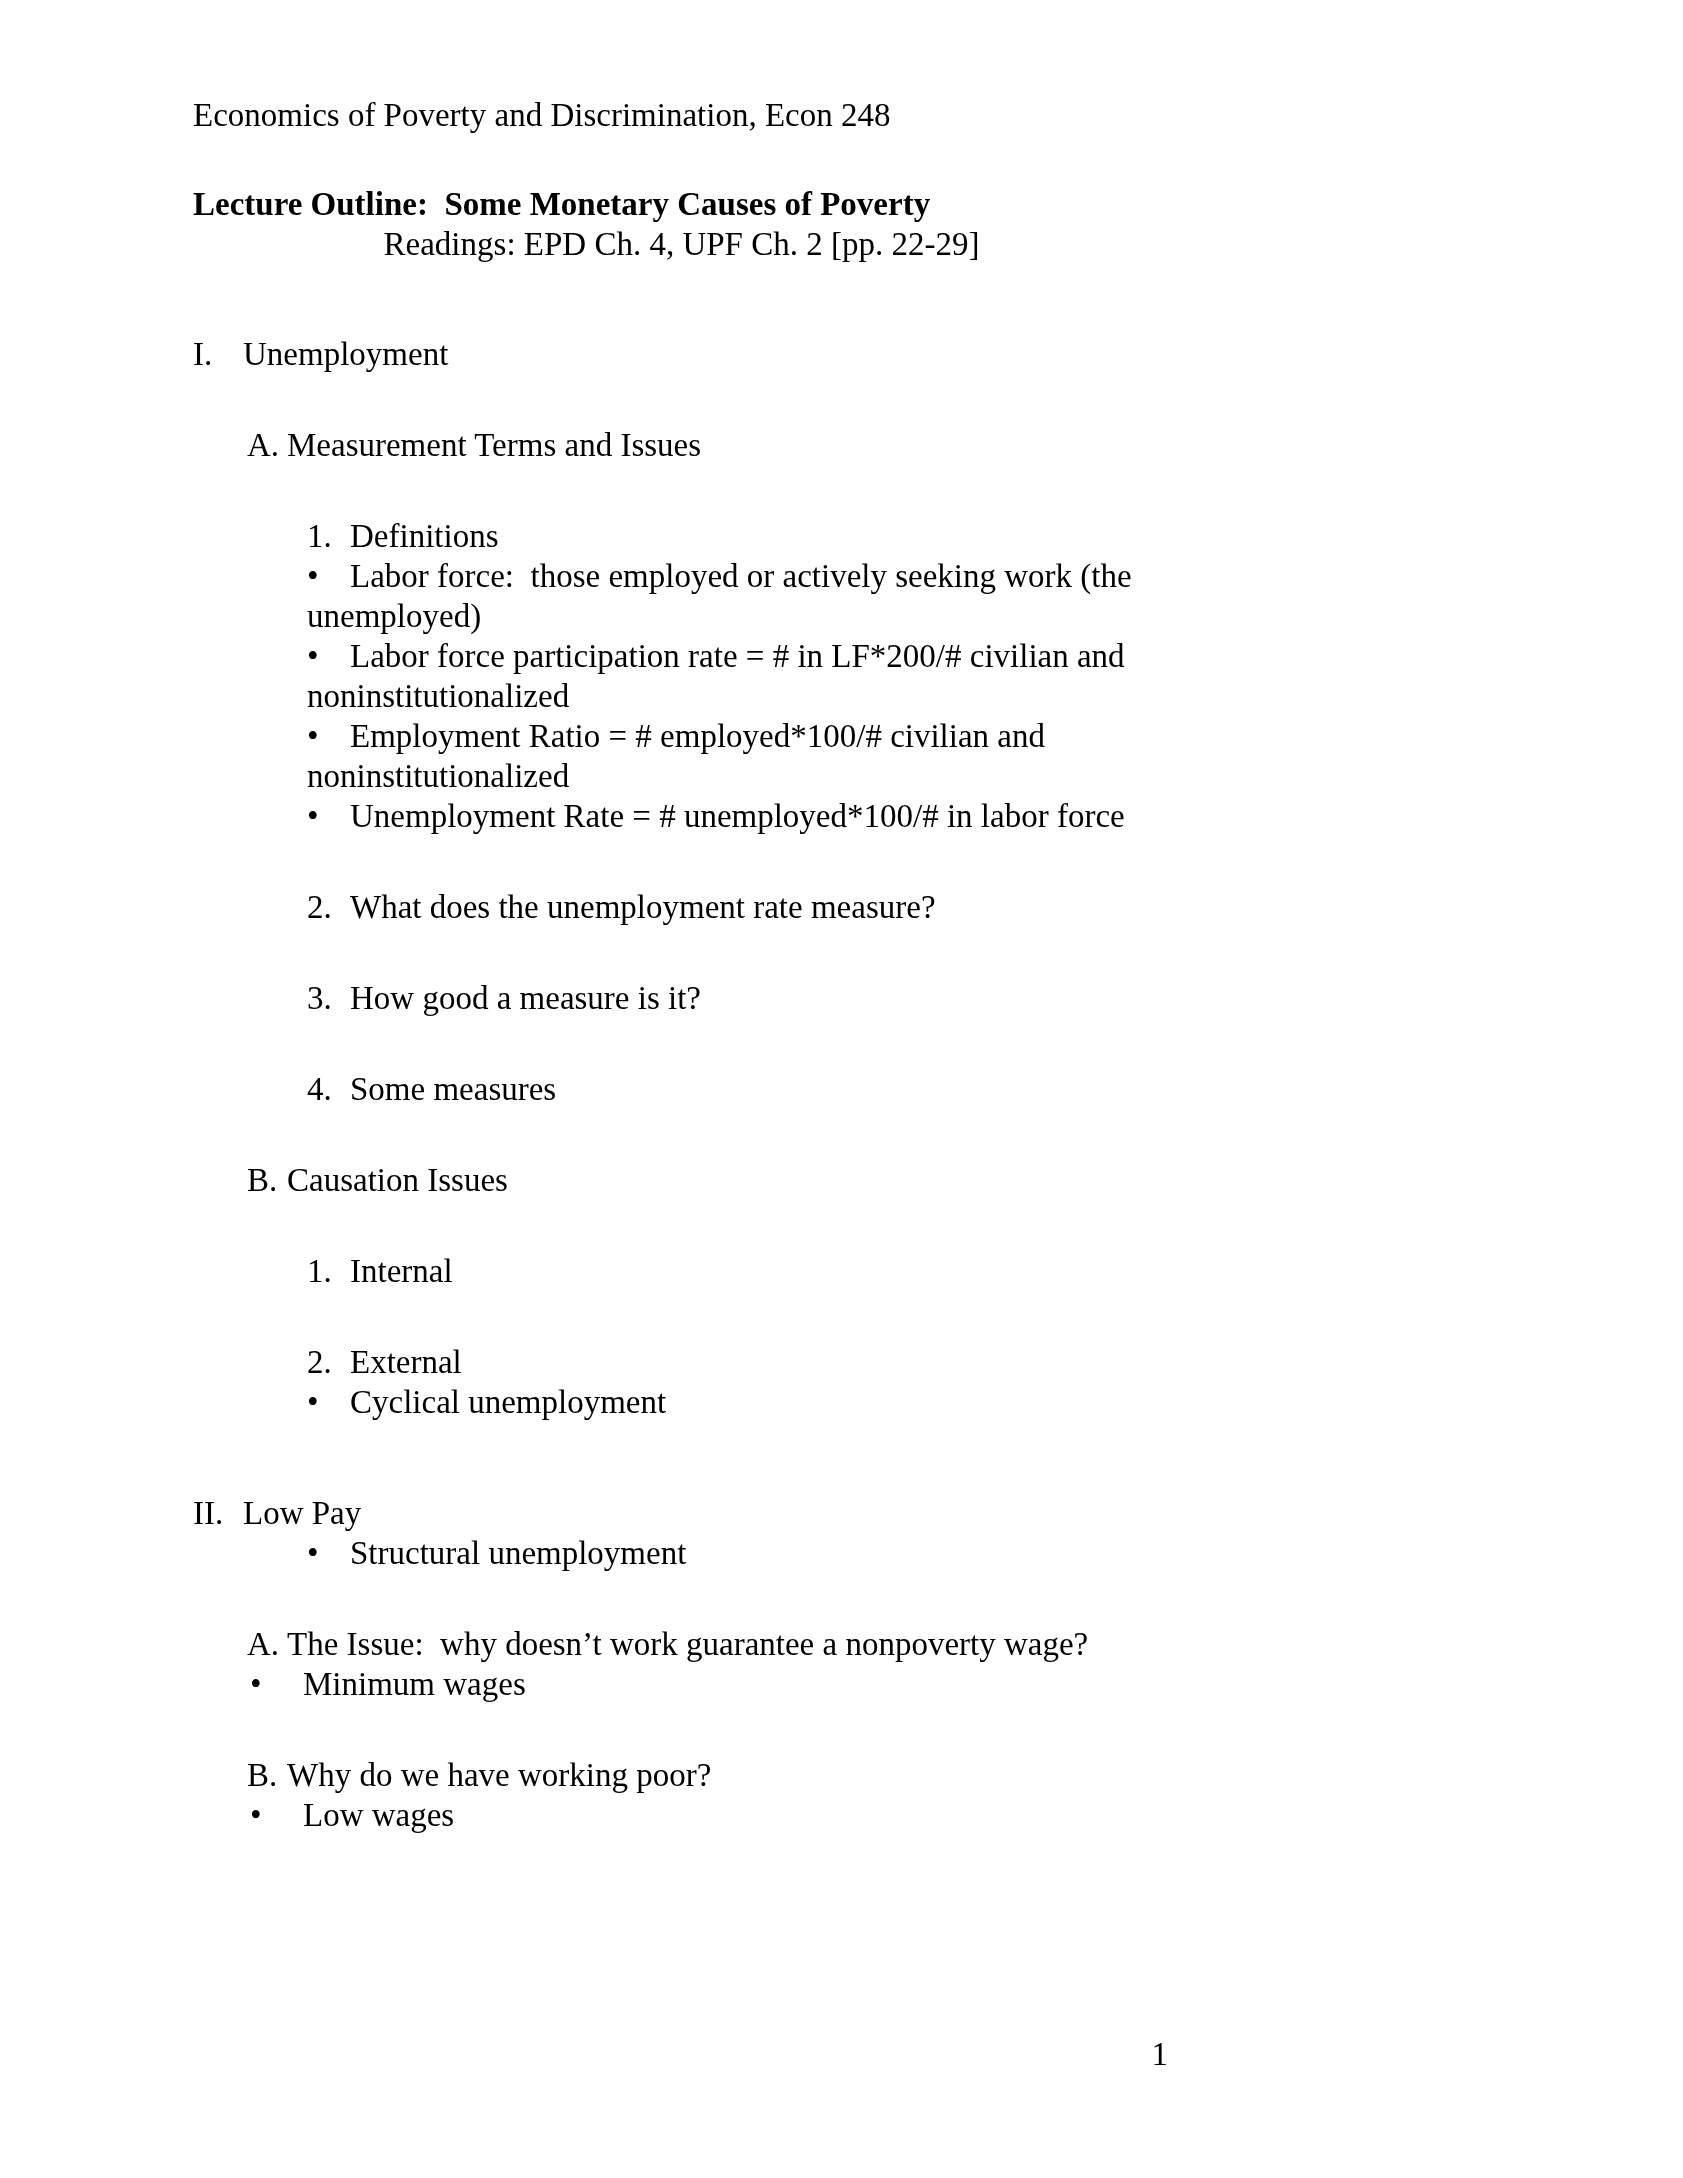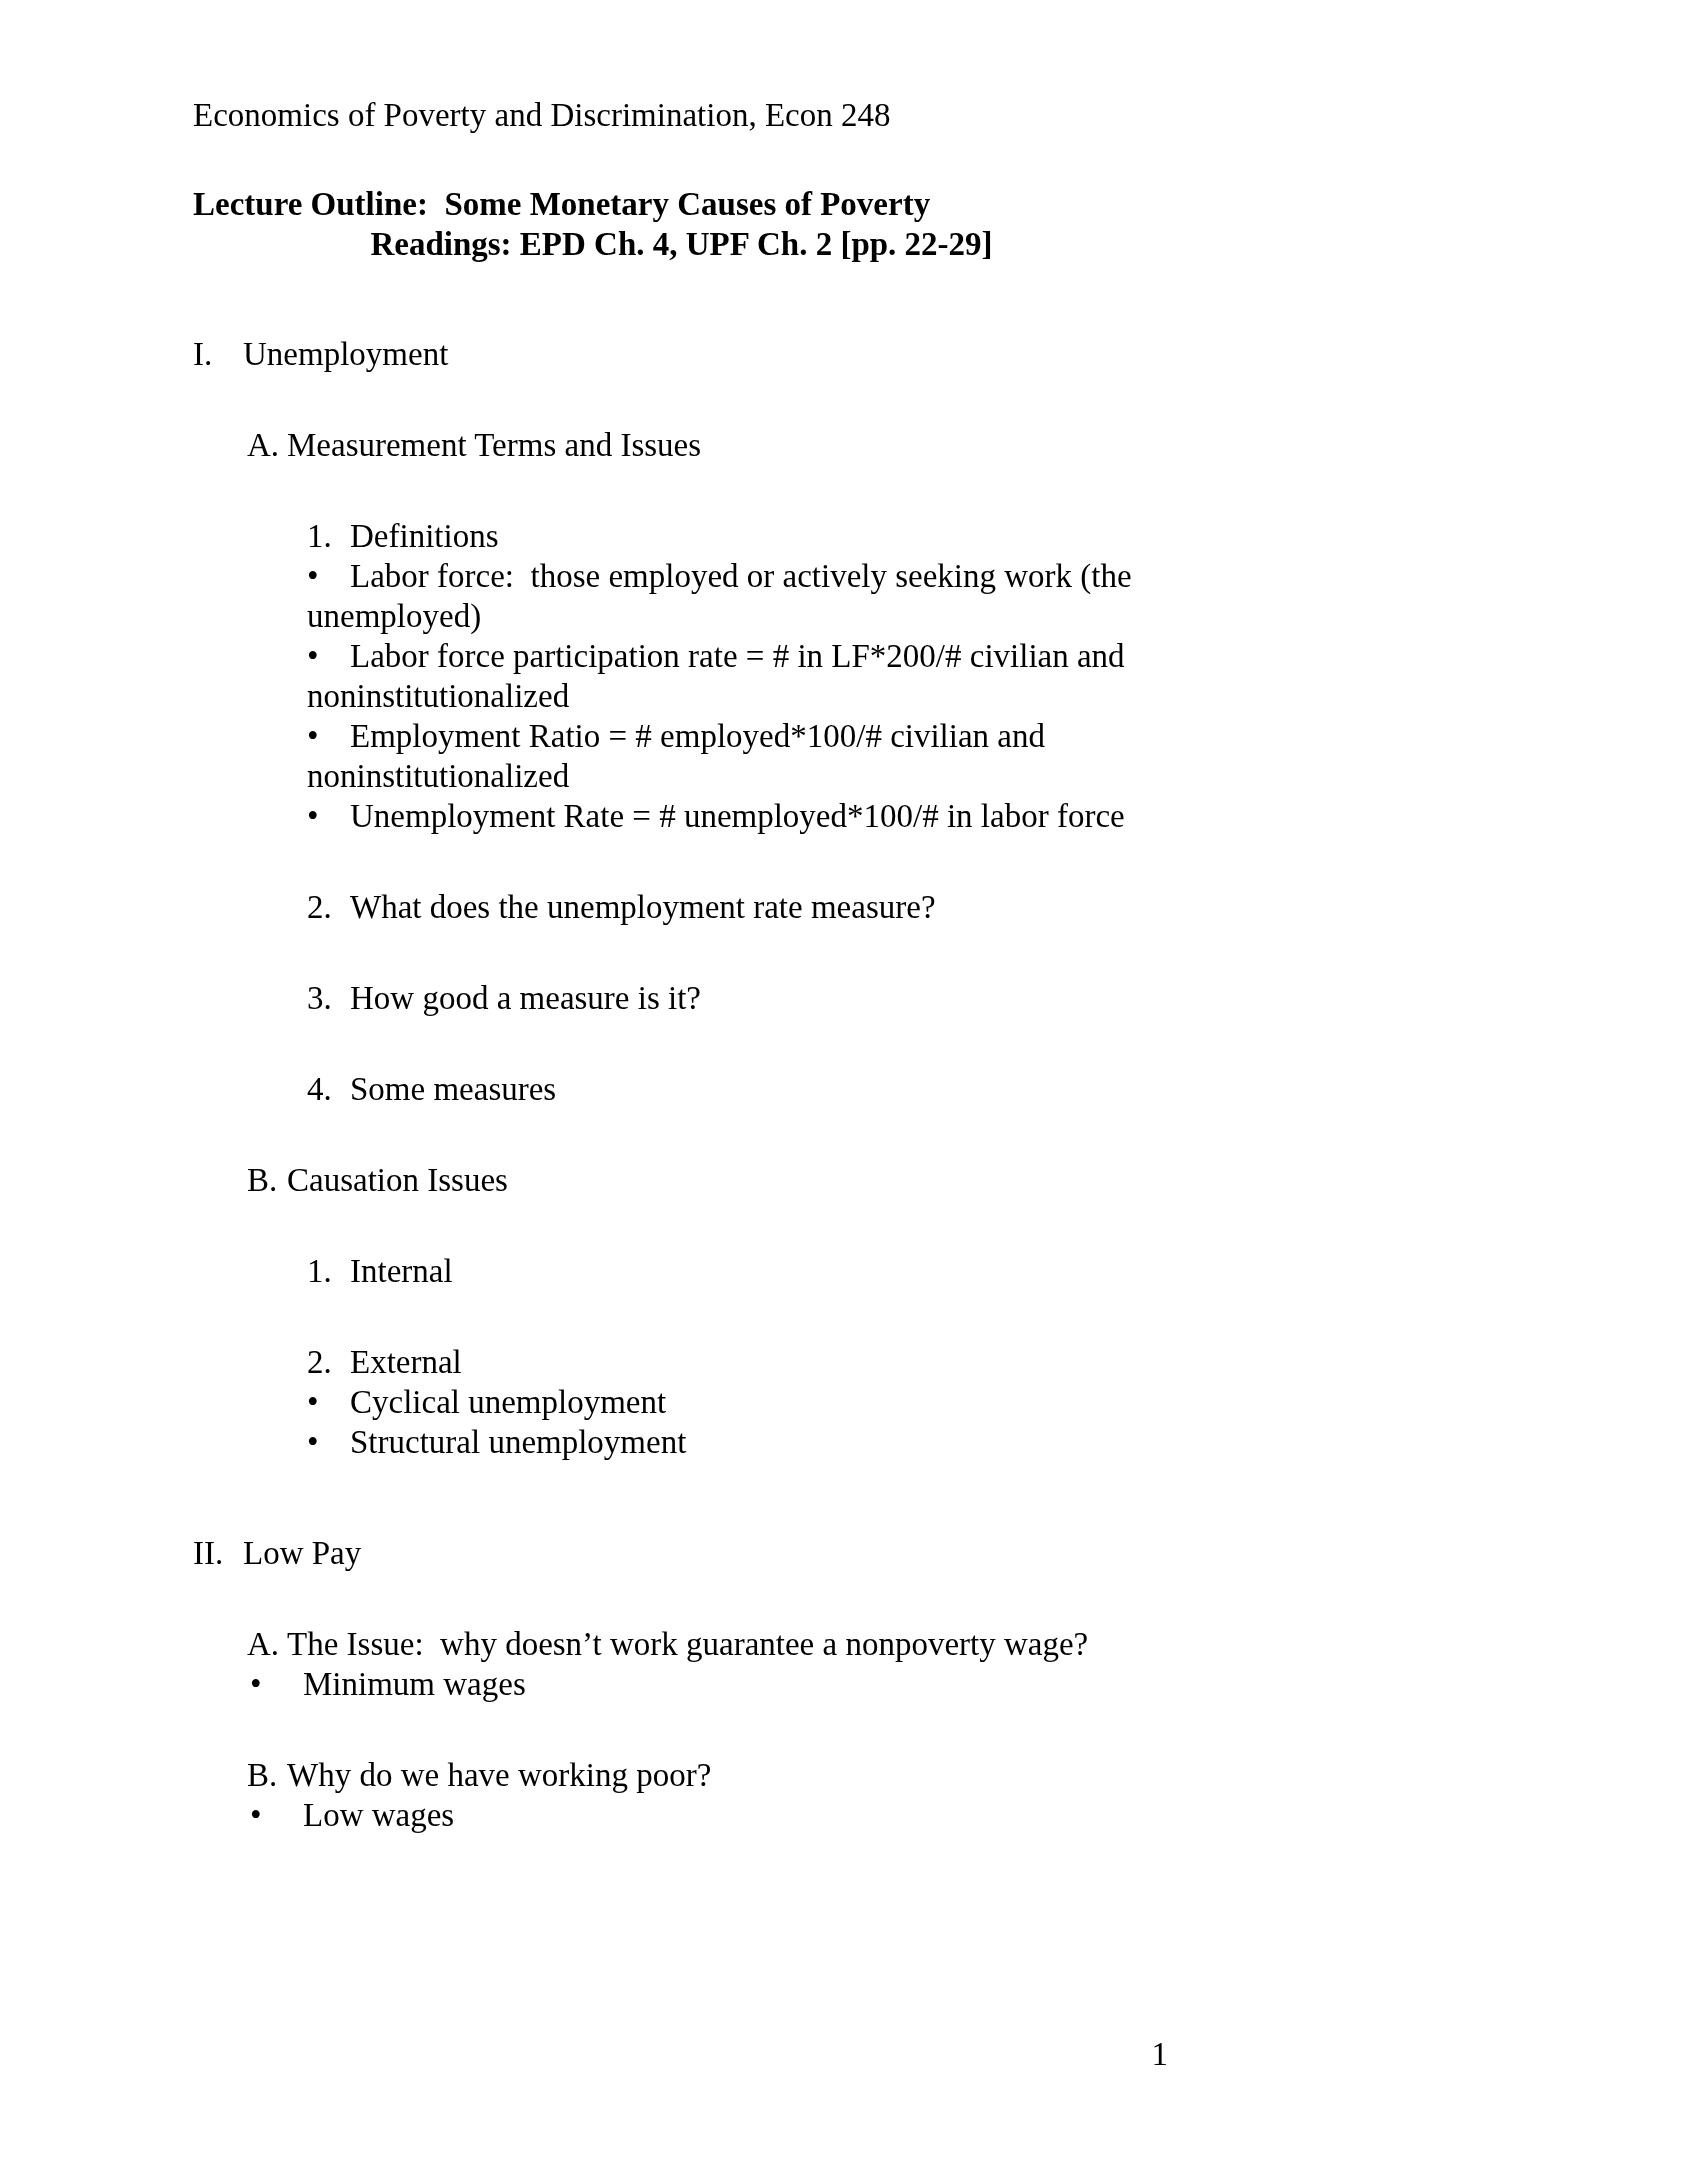--- a/index.html
+++ b/index.html
@@ -24,21 +24,20 @@
     white-space: pre-wrap;
   }
   .title {
     margin-top: 49px;
     font-weight: bold;
     white-space: pre-wrap;
   }
   .subtitle {
     text-align: center;
     white-space: pre-wrap;
-    font-weight: bold;
   }
   .line {
     white-space: pre;
   }
   .line .txt {
     white-space: pre-wrap;
   }
   .lbl {
     display: inline-block;
   }
@@ -91,23 +90,23 @@
 
   <div class="line l2 gap-item"><span class="lbl">4.</span><span class="txt">Some measures</span></div>
 
   <div class="line l1 gap-item"><span class="lbl">B.</span><span class="txt">Causation Issues</span></div>
 
   <div class="line l2 gap-item"><span class="lbl">1.</span><span class="txt">Internal</span></div>
 
   <div class="line l2 gap-item"><span class="lbl">2.</span><span class="txt">External</span></div>
 
   <div class="line b2"><span class="lbl">•</span><span class="txt">Cyclical unemployment</span></div>
+  <div class="line l0 gap-sect2"><span class="lbl">II.</span><span class="txt">Low Pay</span></div>
+
   <div class="line b2"><span class="lbl">•</span><span class="txt">Structural unemployment</span></div>
-
-  <div class="line l0 gap-sect2"><span class="lbl">II.</span><span class="txt">Low Pay</span></div>
 
   <div class="line l1 gap-item"><span class="lbl">A.</span><span class="txt">The Issue:  why doesn’t work guarantee a nonpoverty wage?</span></div>
 
   <div class="line b1"><span class="lbl">•</span><span class="txt">Minimum wages</span></div>
 
   <div class="line l1 gap-item"><span class="lbl">B.</span><span class="txt">Why do we have working poor?</span></div>
   <div class="line b1"><span class="lbl">•</span><span class="txt">Low wages</span></div>
 
   <div class="pagenum">1</div>
 

